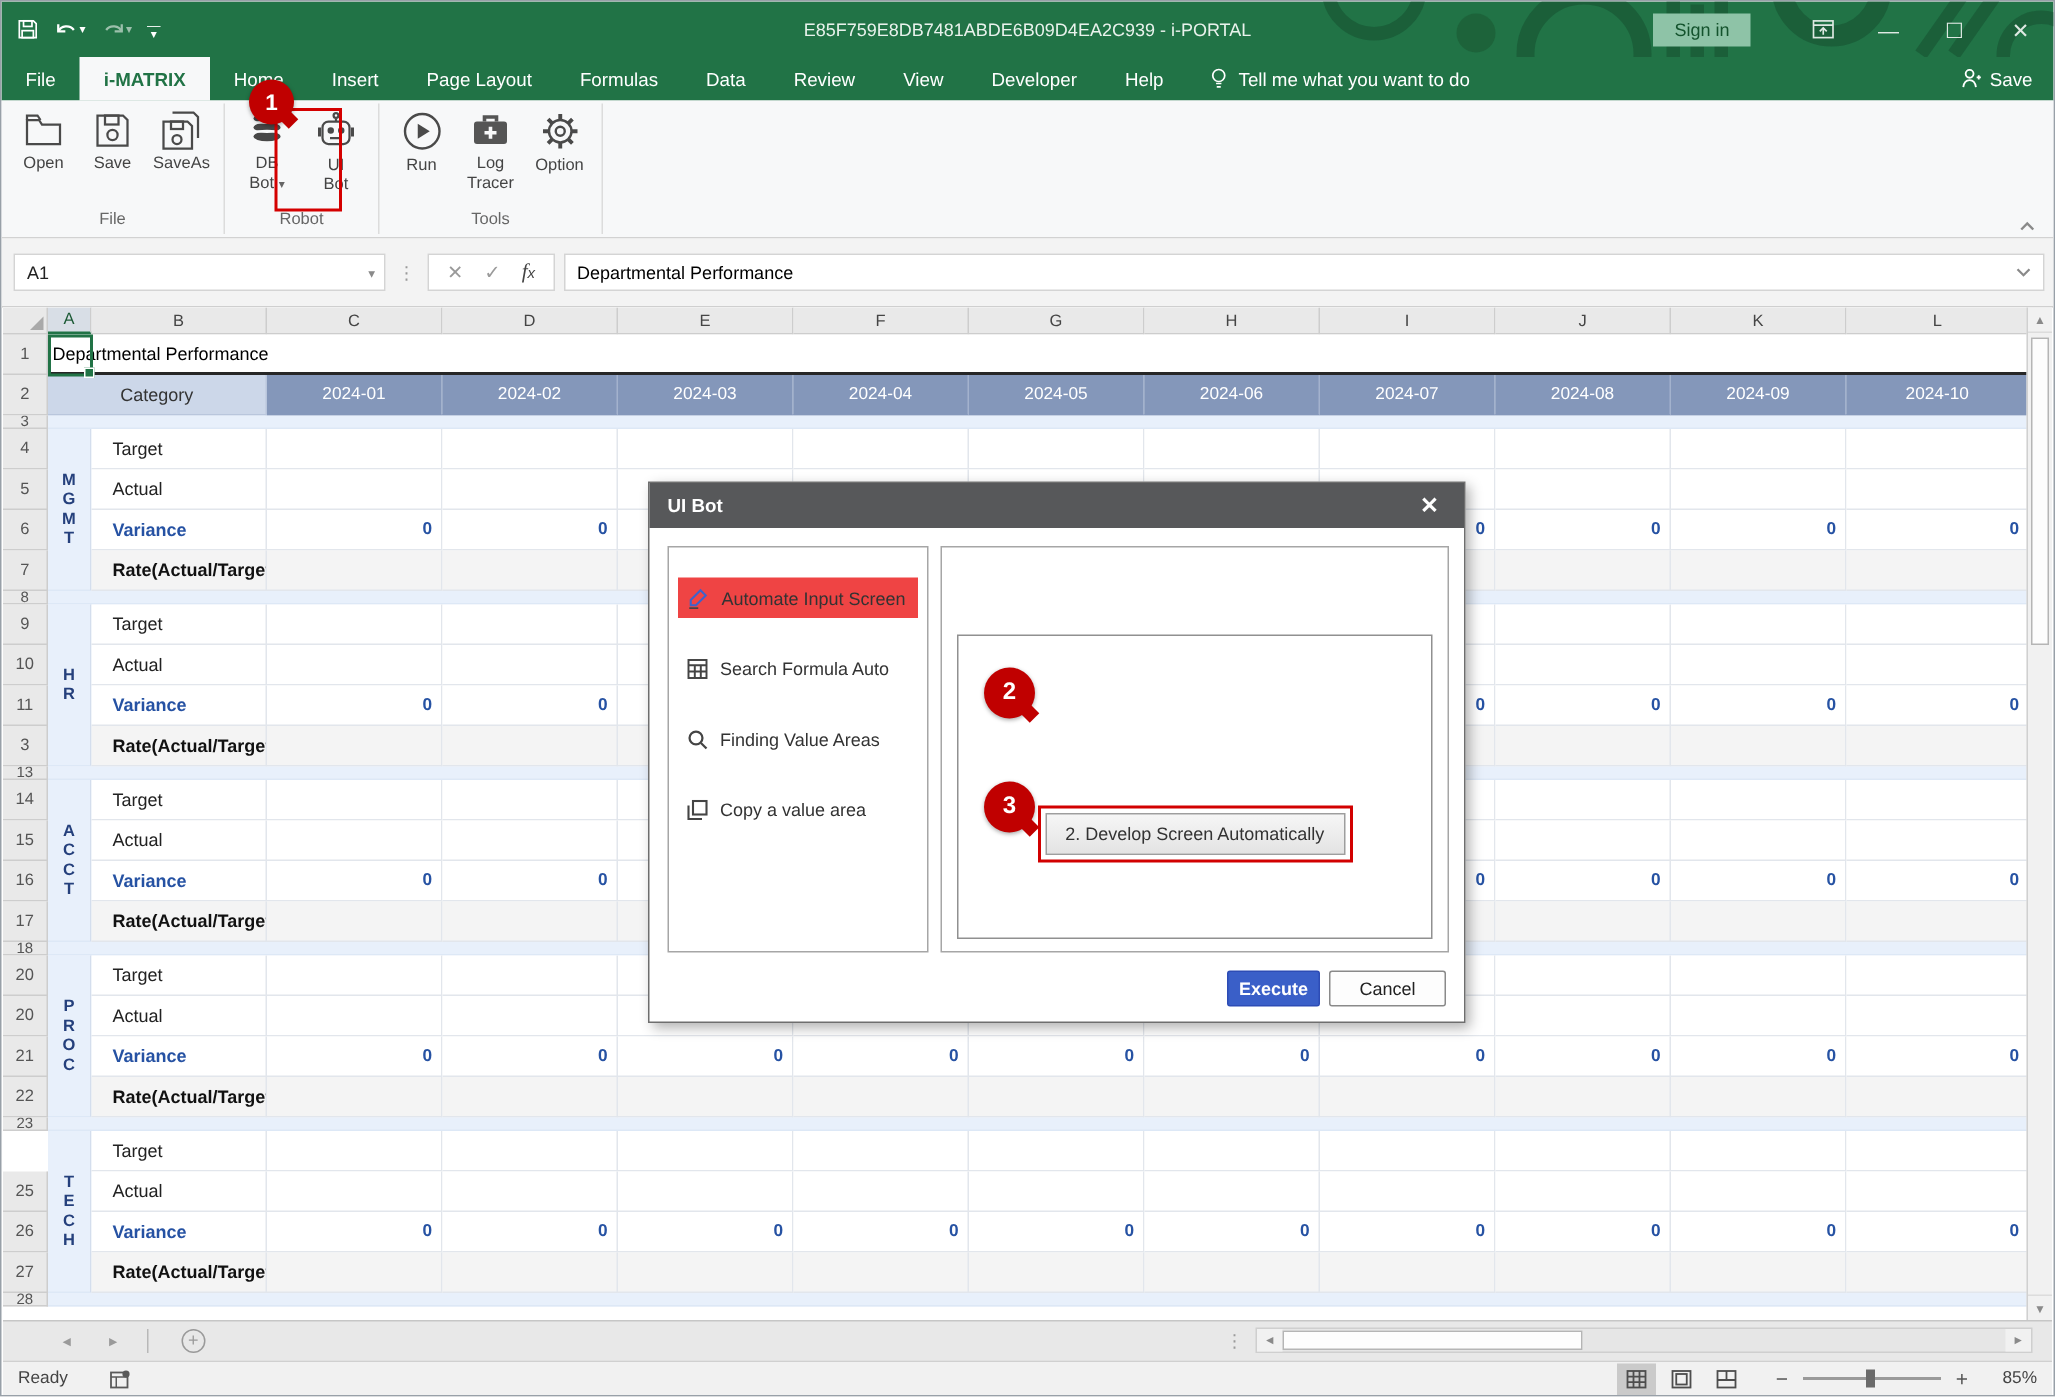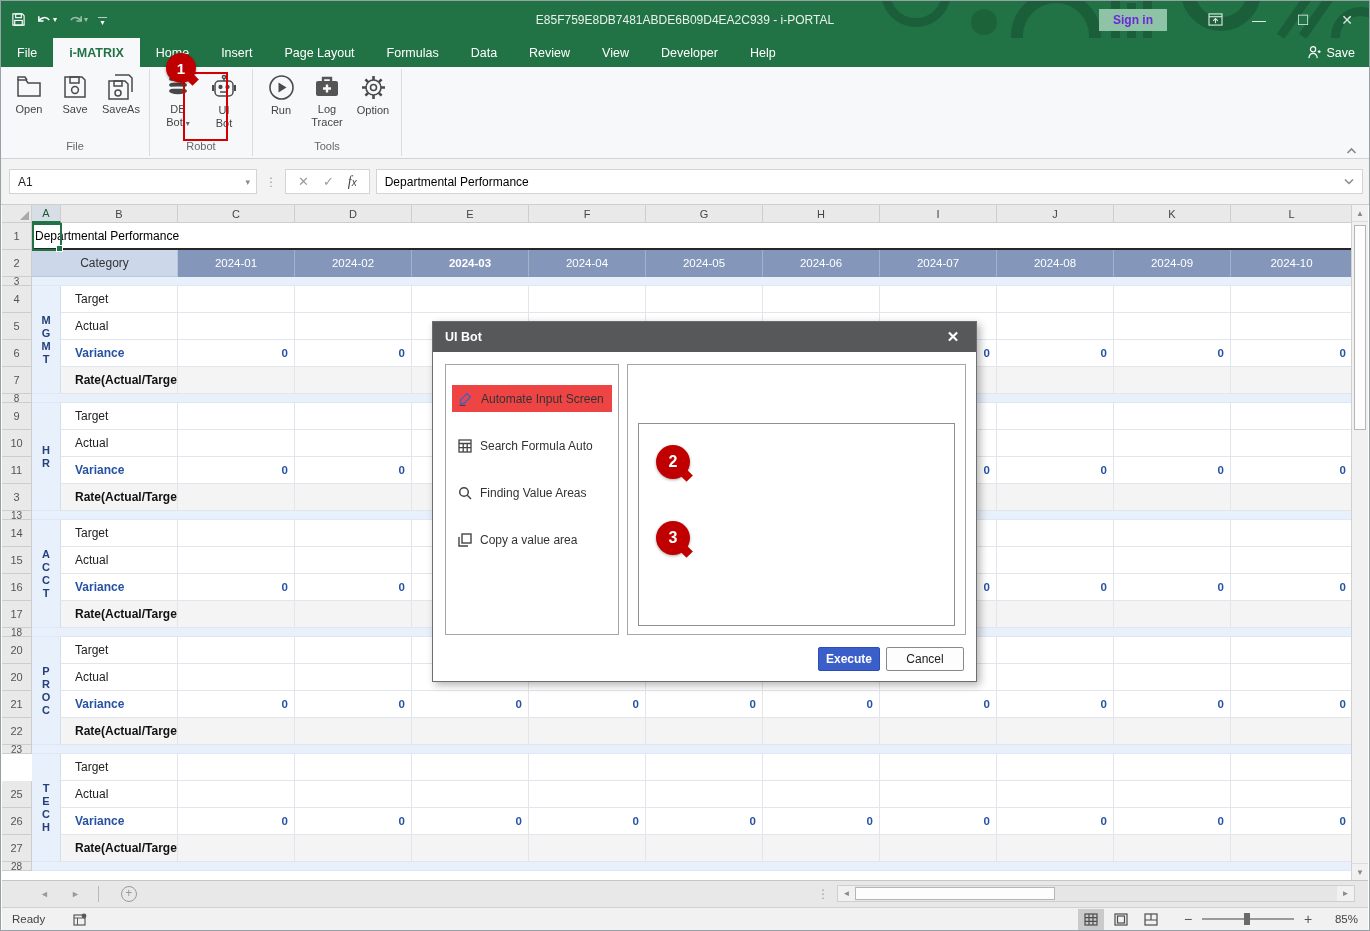--- a/index.html
+++ b/index.html
@@ -9,21 +9,21 @@
   
   .titlebar { position:absolute; left:0; top:0; width:100%; height:37px; background:#217346; overflow:hidden; }
   .deco { position:absolute; left:860px; top:-20px; width:520px; height:80px; z-index:0; opacity:.85; }
   .deco .ring { position:absolute; border:9px solid #1a5c38; border-radius:50%; }
   .deco .bar  { position:absolute; background:#1a5c38; }
   .deco .dot  { position:absolute; background:#1d6139; border-radius:50%; }
   .qat { position:absolute; left:10px; top:0; height:37px; display:flex; align-items:center; gap:10px; z-index:2; }
   .qat .qbtn { display:flex; align-items:center; color:#fff; font-size:11px; }
   .title-text { position:absolute; left:0; right:0; top:0; height:37px; display:flex; align-items:center; justify-content:center; color:#e9f2ec; font-size:12px; z-index:1; }
   .tb-right { position:absolute; right:0; top:0; height:37px; display:flex; align-items:center; z-index:2; }
-  .signin { background:#8ec3a7; color:#6d28d9; font-size:12px; padding:4px 14px; margin-right:26px; cursor:default;font-weight:bold; }
+  .signin { background:#8ec3a7; color:#14532d; font-size:12px; padding:4px 14px; margin-right:26px; cursor:default; }
   .winbtn { width:44px; height:37px; display:flex; align-items:center; justify-content:center; color:#dfe9e3; font-size:14px; }
 
   
   .tabrow { position:absolute; left:0; top:37px; width:100%; height:29px; background:#217346; display:flex; align-items:stretch; }
   .tab { padding:0 16px; display:flex; align-items:center; color:#fff; font-size:12.5px; }
   .tab.active { background:#f7f8f9; color:#217346; font-weight:bold; }
   .tellme { display:flex; align-items:center; gap:7px; color:#fff; font-size:12.5px; padding:0 14px; }
   .share { position:absolute; right:14px; top:37px; height:29px; display:flex; align-items:center; gap:6px; color:#fff; font-size:12.5px; }
 
   
@@ -194,20 +194,29 @@
         <div class="tab">Home</div>
         <div class="tab">Insert</div>
         <div class="tab">Page Layout</div>
         <div class="tab">Formulas</div>
         <div class="tab">Data</div>
         <div class="tab">Review</div>
         <div class="tab">View</div>
         <div class="tab">Developer</div>
         <div class="tab">Help</div>
       </span>
+    <div class="tellme">
+      <span>
+        <svg width="13" height="16" viewBox="0 0 14 18" fill="none" stroke="#fff" stroke-width="1.3">
+            <circle cx="7" cy="6" r="4.5"></circle>
+            <path d="M5 12h4M5.5 14.5h3"></path>
+          </svg>
+      </span>
+      <span>Tell me what you want to do</span>
+    </div>
   </div>
   <div class="share">
     <span>
       <svg width="14" height="15" viewBox="0 0 14 16" fill="none" stroke="#fff" stroke-width="1.3">
           <circle cx="6" cy="4.5" r="2.8"></circle>
           <path d="M1.5 14c.5-3.5 2.5-5 4.5-5s4 1.5 4.5 5"></path>
           <path d="M11 7h3M12.5 5.5v3"></path>
         </svg>
     </span>
     <span>Save</span>
@@ -391,21 +400,21 @@
         <div class="rh thin" style="grid-area: 24 / 1 / span 1 / span 1;">23</div>
         <div class="rh" style="grid-area: 25 / 1 / span 1 / span 1; margin-left: 37px;">24</div>
         <div class="rh" style="grid-area: 26 / 1 / span 1 / span 1;">25</div>
         <div class="rh" style="grid-area: 27 / 1 / span 1 / span 1;">26</div>
         <div class="rh" style="grid-area: 28 / 1 / span 1 / span 1;">27</div>
         <div class="rh thin" style="grid-area: 29 / 1 / span 1 / span 1;">28</div>
         <div class="title-cell" style="grid-area: 2 / 2 / span 1 / span 12;">Departmental Performance</div>
         <div class="cat-cell" style="grid-area: 3 / 2 / span 1 / span 2;">Category</div>
         <div class="mon-cell" style="grid-area: 3 / 4 / span 1 / span 1;">2024-01</div>
         <div class="mon-cell" style="grid-area: 3 / 5 / span 1 / span 1;">2024-02</div>
-        <div class="mon-cell" style="grid-area: 3 / 6 / span 1 / span 1; font-weight: bold;">2024-03</div>
+        <div class="mon-cell" style="grid-area: 3 / 6 / span 1 / span 1;">2024-03</div>
         <div class="mon-cell" style="grid-area: 3 / 7 / span 1 / span 1;">2024-04</div>
         <div class="mon-cell" style="grid-area: 3 / 8 / span 1 / span 1;">2024-05</div>
         <div class="mon-cell" style="grid-area: 3 / 9 / span 1 / span 1;">2024-06</div>
         <div class="mon-cell" style="grid-area: 3 / 10 / span 1 / span 1;">2024-07</div>
         <div class="mon-cell" style="grid-area: 3 / 11 / span 1 / span 1;">2024-08</div>
         <div class="mon-cell" style="grid-area: 3 / 12 / span 1 / span 1;">2024-09</div>
         <div class="mon-cell" style="grid-area: 3 / 13 / span 1 / span 1;">2024-10</div>
         <div class="band" style="grid-area: 4 / 2 / span 1 / span 12;"></div>
         <div class="glabel" style="grid-area: 5 / 2 / span 4 / span 1;">M<br>G<br>M<br>T</div>
         <div class="cell lblc" style="grid-area: 5 / 3 / span 1 / span 1;">Target</div>
@@ -687,20 +696,23 @@
                 <rect x="4" y="1" width="9" height="9"></rect>
                 <path d="M1 4v9h9"></path>
               </svg>
             </span>
             <span>Copy a value area</span>
           </div>
         </div>
       </div>
     <div class="dright">
       <div class="dinner">
+        <div class="redwrap" style="top:113px;">
+          <div class="graybtn">2. Develop Screen Automatically</div>
+        </div>
       </div>
     </div>
     <div class="dfoot">
       <div class="btn-exec">Execute</div>
       <div class="btn-cancel">Cancel</div>
     </div>
     <div class="badge" style="left:223px;top:123px;width:34px;height:34px;font-size:16px;">2</div>
     <div class="badge" style="left:223px;top:199px;width:34px;height:34px;font-size:16px;">3</div>
   </div>
 

